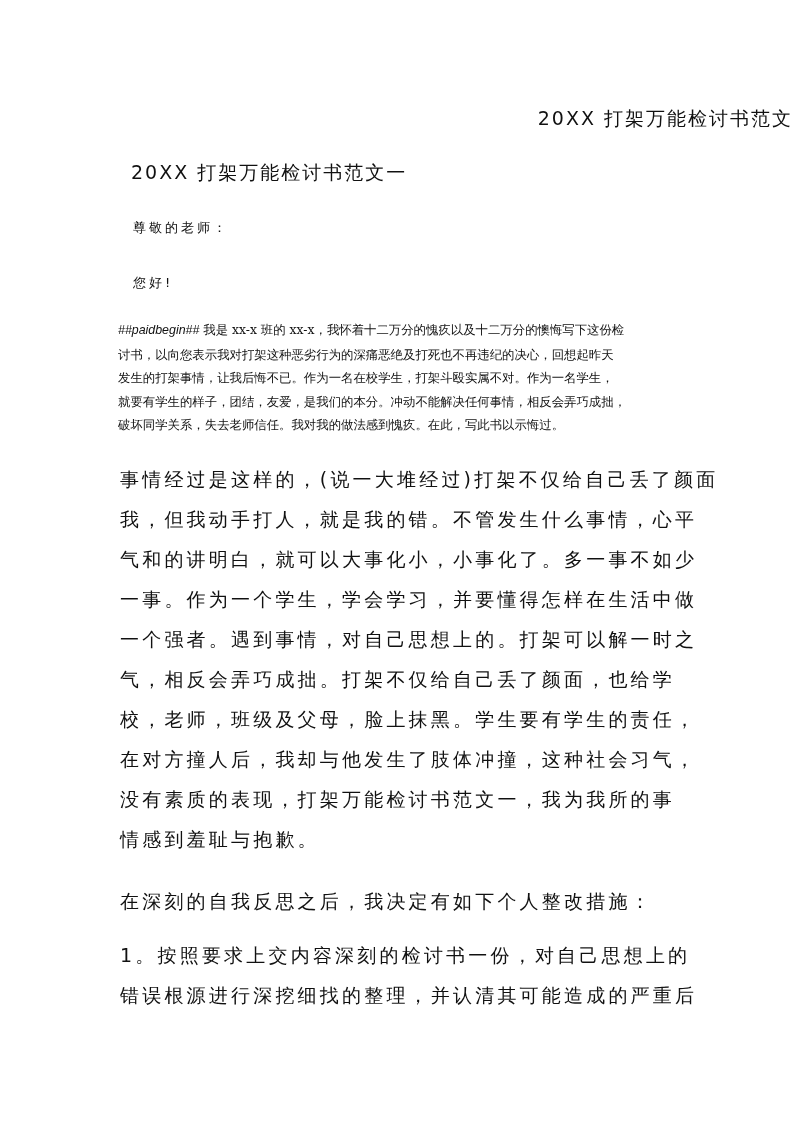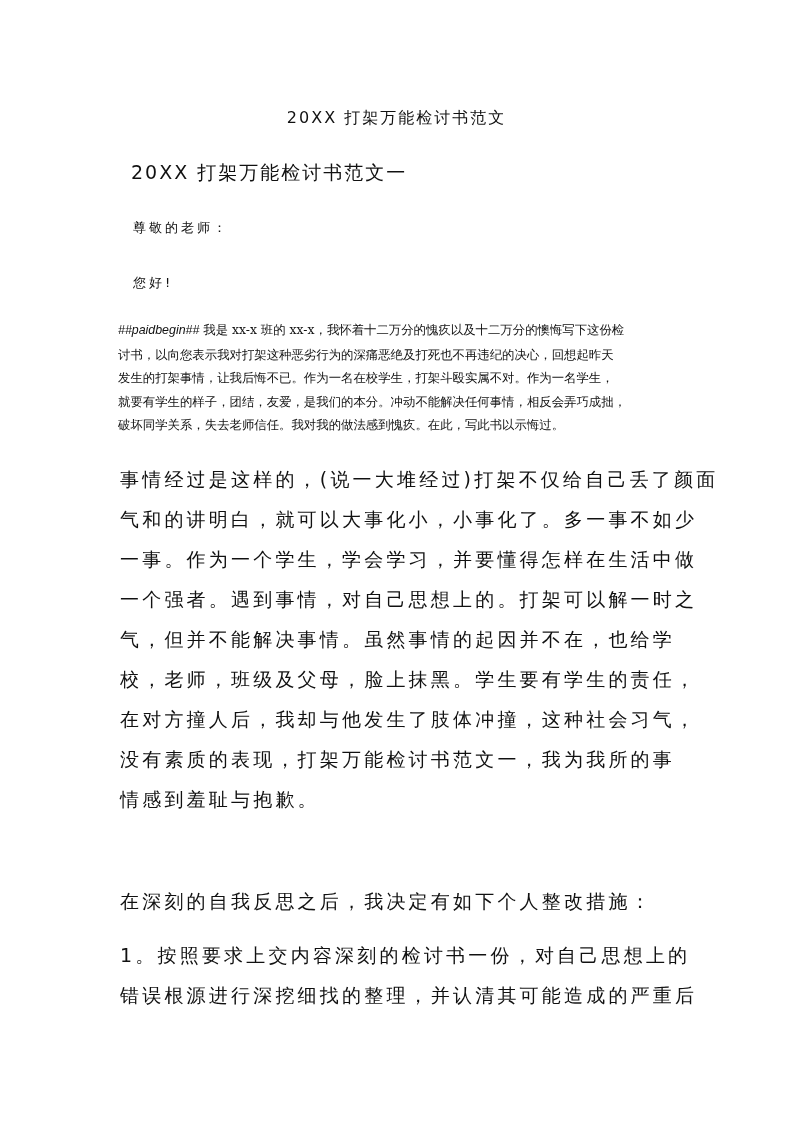--- a/index.html
+++ b/index.html
@@ -1,20 +1,20 @@
 <!DOCTYPE html>
 <html><head>
 <meta charset="utf-8">
 <style>
   html, body { margin: 0; padding: 0; background: #ffffff; }
   body { width: 793px; height: 1122px; position: relative; overflow: hidden;
          font-family: "DejaVu Sans", "Liberation Sans", sans-serif; color: #111; }
   .page { position: absolute; left: 0; top: 0; width: 793px; height: 1122px; background: #fff; }
-  .title { position: absolute; left: 0; width: 793px; top: 104px; text-align: center;
-           font-size: 16px; letter-spacing: 2px; line-height: 28px; }
+  .title { position: absolute; left: 0; width: 793px; top: 104px; text-align: right;
+           font-size: 19px; letter-spacing: 2px; line-height: 28px; }
   .line { position: absolute; white-space: nowrap; }
   .h2 { left: 131px; top: 158px; font-size: 19px; letter-spacing: 2px; line-height: 28px; }
   .greet { left: 133px; font-size: 13px; letter-spacing: 3px; line-height: 28px; }
   .small { position: absolute; left: 118px; width: 562px; top: 318px;
            font-size: 12.4px; line-height: 23.5px; text-align: justify;
            font-family: "DejaVu Serif", "Liberation Serif", serif; }
   .small .tag { font-family: "Liberation Sans", sans-serif; font-style: italic; }
   .body-para { position: absolute; left: 120px; width: 558px; font-size: 19px;
                line-height: 40px; letter-spacing: 3.2px; }
   .body-para .l { display: block; white-space: nowrap; height: 40px; }
@@ -35,24 +35,25 @@
   <div class="small">
     <div style="white-space:nowrap;"><span class="tag">##paidbegin##</span><span> 我是 xx-x 班的 xx-x，我怀着十二万分的愧疚以及十二万分的懊悔写下这份检</span></div>
     <div style="white-space:nowrap;">讨书，以向您表示我对打架这种恶劣行为的深痛恶绝及打死也不再违纪的决心，回想起昨天</div>
     <div style="white-space:nowrap;">发生的打架事情，让我后悔不已。作为一名在校学生，打架斗殴实属不对。作为一名学生，</div>
     <div style="white-space:nowrap;">就要有学生的样子，团结，友爱，是我们的本分。冲动不能解决任何事情，相反会弄巧成拙，</div>
     <div style="white-space:nowrap;">破坏同学关系，失去老师信任。我对我的做法感到愧疚。在此，写此书以示悔过。</div>
   </div>
 
   <div class="body-para" style="top:459px;">
     <span class="l"> 事情经过是这样的，(说一大堆经过)打架不仅给自己丢了颜面</span>
+    <span class="l">我，但我动手打人，就是我的错。不管发生什么事情，心平</span>
     <span class="l">气和的讲明白，就可以大事化小，小事化了。多一事不如少</span>
     <span class="l">一事。作为一个学生，学会学习，并要懂得怎样在生活中做</span>
     <span class="l">一个强者。遇到事情，对自己思想上的。打架可以解一时之</span>
-    <span class="l">气，但并不能解决事情。虽然事情的起因并不在，也给学</span>
+    <span class="l">气，相反会弄巧成拙。打架不仅给自己丢了颜面，也给学</span>
     <span class="l">校，老师，班级及父母，脸上抹黑。学生要有学生的责任，</span>
     <span class="l">在对方撞人后，我却与他发生了肢体冲撞，这种社会习气，</span>
     <span class="l">没有素质的表现，打架万能检讨书范文一，我为我所的事</span>
     <span class="l">情感到羞耻与抱歉。</span>
   </div>
 
   <div class="body-para" style="top:881px;">
     <span class="l"> 在深刻的自我反思之后，我决定有如下个人整改措施：</span>
   </div>
 

